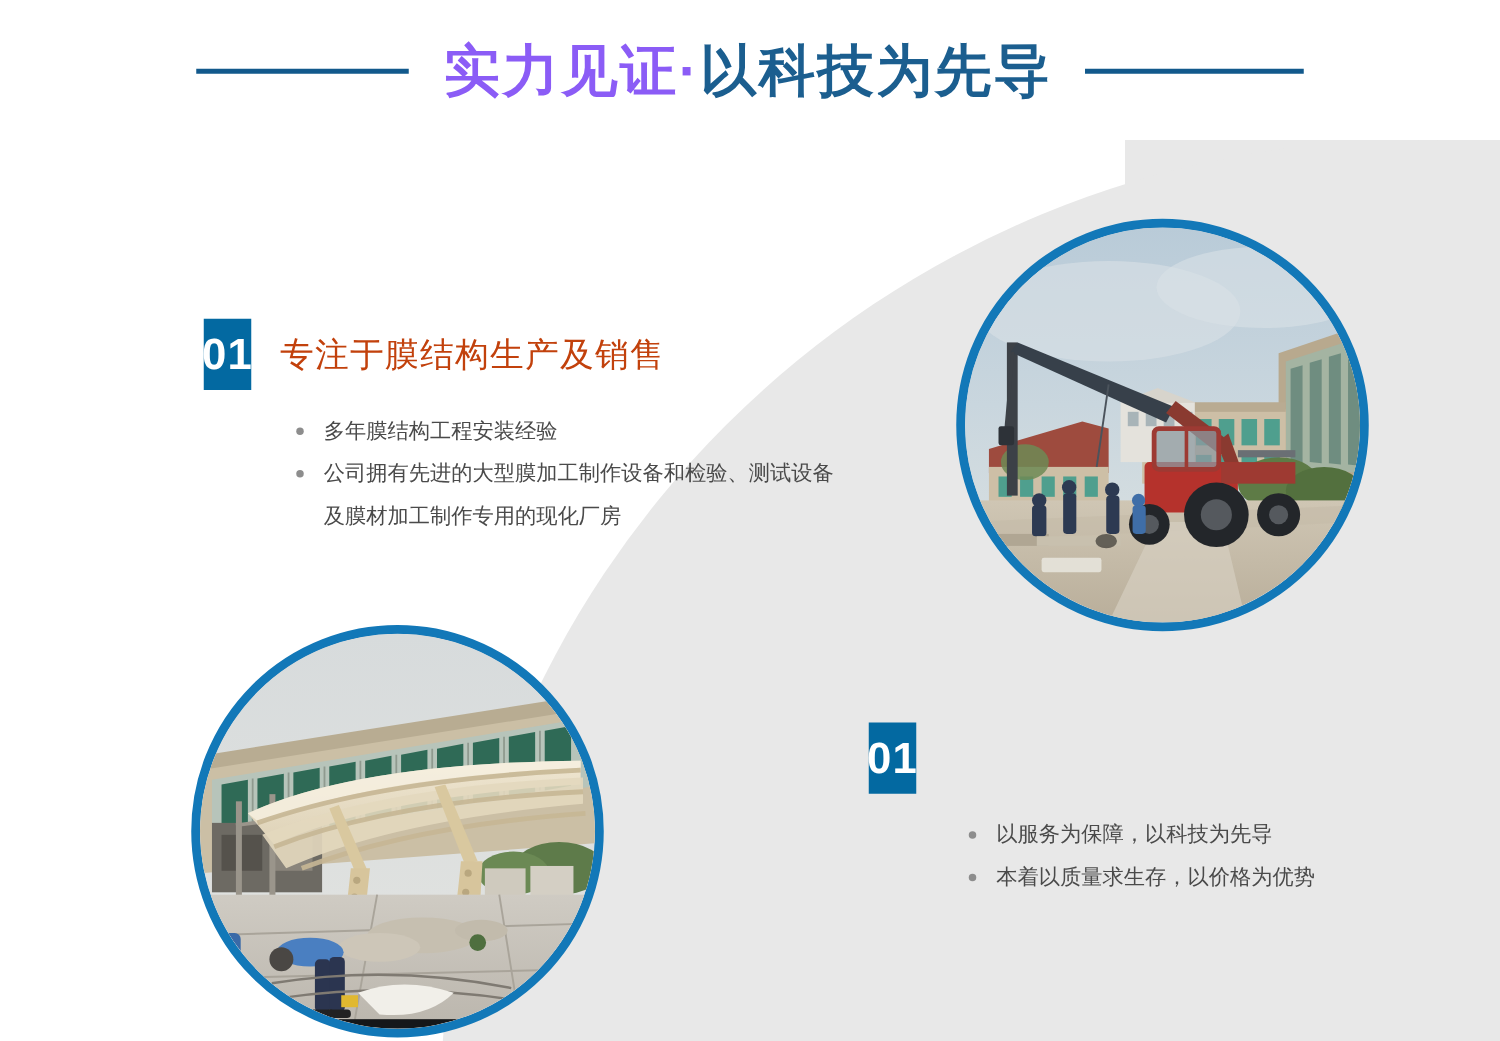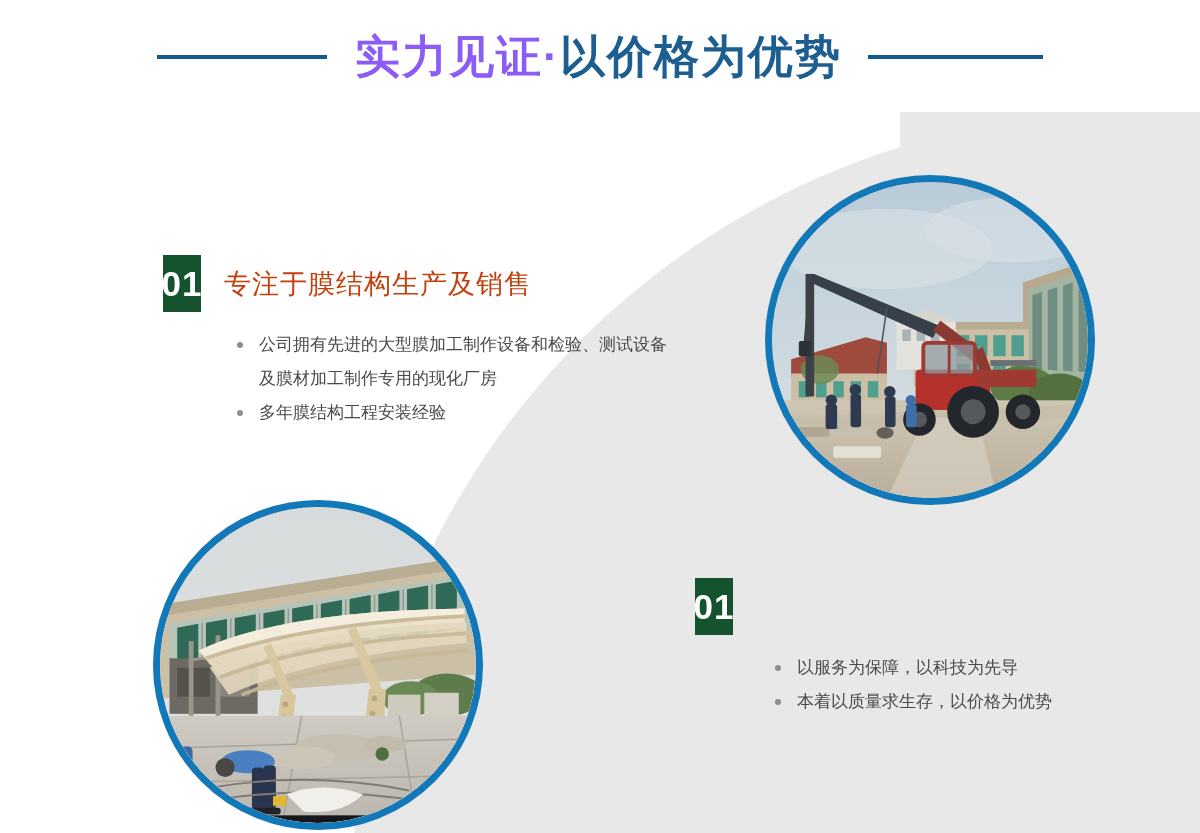--- a/index.html
+++ b/index.html
@@ -58,21 +58,21 @@
     z-index:5;
     background:#c9d3da;
   }
   .photo-inner{position:absolute;inset:0;overflow:hidden;border-radius:50%;}
   .photo-inner svg{display:block;width:100%;height:100%;}
 
   
   .feature{position:absolute;z-index:7;}
   .feat-head{display:flex;align-items:center;}
   .badge{
-    width:38px;height:57px;background:#14532d;color:#fff;
+    width:38px;height:57px;background:#0369a1;color:#fff;
     font-size:35px;font-weight:bold;letter-spacing:1px;
     display:flex;align-items:center;justify-content:center;
     flex:0 0 auto;font-family:"Liberation Sans",sans-serif;
   }
   .feat-title{
     margin-left:23px;font-size:27px;font-weight:normal;color:#c2410c;
     letter-spacing:1px;white-space:nowrap;
   }
   .bullets{margin:0;padding:0;list-style:none;}
   .bullets li{
@@ -94,21 +94,21 @@
 <body>
 
 <div id="stage">
 
   <div id="blob-fill"></div>
   <div id="blob-main" class="bg-blob"></div>
 
   <div id="header">
     <div class="rule" id="rule-left"></div>
     <div id="title">
-      <span class="t-orange">实力见证·</span><span class="t-blue">以价格为优势</span>
+      <span class="t-orange">实力见证·</span><span class="t-blue">以科技为先导</span>
     </div>
     <div class="rule" id="rule-right"></div>
   </div>
 
   <div class="photo-ring" id="photo-1" style="left:765px;top:175px;width:330px;height:330px;">
     <div class="photo-inner">
       <svg viewBox="0 0 330 330" preserveAspectRatio="xMidYMid slice">
         <defs>
           <linearGradient id="sky1" x1="0" y1="0" x2="0" y2="1">
             <stop offset="0%" stop-color="#b9cbd8"></stop>
@@ -338,22 +338,22 @@
       </svg>
     </div>
   </div>
 
   <div class="feature" id="feature-01">
     <div class="feat-head">
       <div class="badge">01</div>
       <div class="feat-title">专注于膜结构生产及销售</div>
     </div>
     <ul class="bullets">
+      <li><span class="dot"></span><span>多年膜结构工程安装经验</span></li>
       <li><span class="dot"></span><span>公司拥有先进的大型膜加工制作设备和检验、测试设备及膜材加工制作专用的现化厂房</span></li>
-      <li><span class="dot"></span><span>多年膜结构工程安装经验</span></li>
     </ul>
   </div>
 
   <div class="feature" id="feature-02">
     <div class="feat-head">
       <div class="badge">01</div>
     </div>
     <ul class="bullets">
       <li><span class="dot"></span><span>以服务为保障，以科技为先导</span></li>
       <li><span class="dot"></span><span>本着以质量求生存，以价格为优势</span></li>

